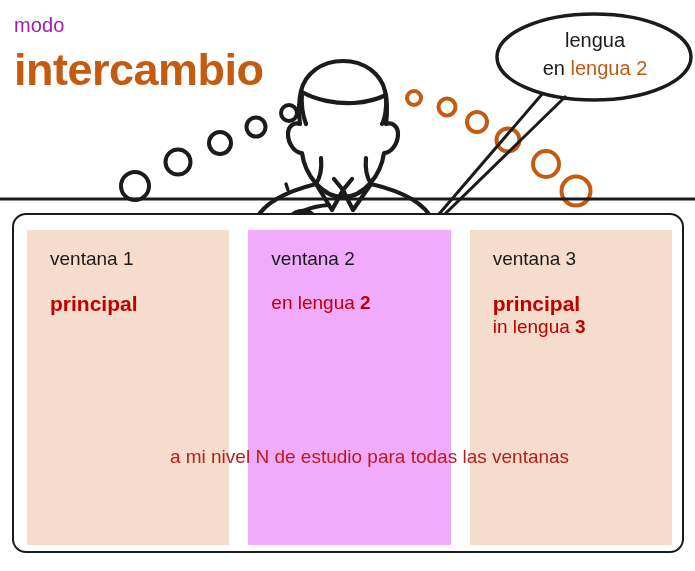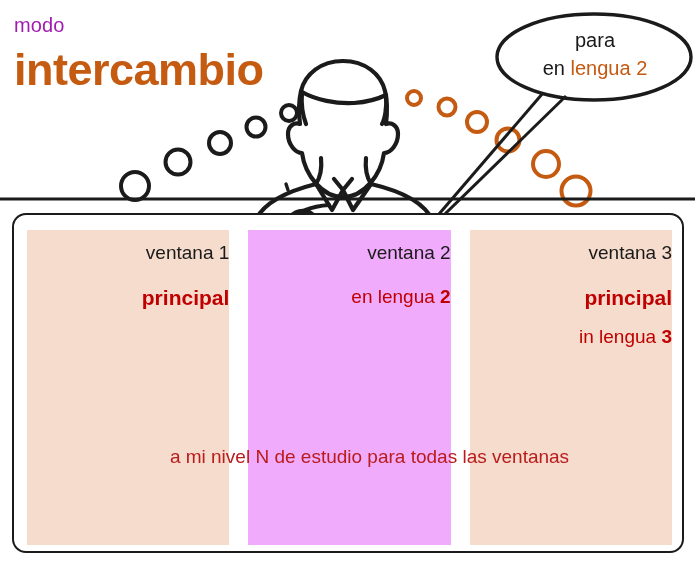--- a/index.html
+++ b/index.html
@@ -89,34 +89,34 @@
     flex: 1 1 0;
     position: relative;
   }
   .col.warm  { background: #F5DCCD; }
   .col.cool  { background: #f0abfc; }
 
   .col-inner {
     position: absolute;
     left: 0;
     right: 0;
-    top: 12px;
-    text-align: right;
+    top: 18px;
+    text-align: left;
+    padding-left: 23px;
   }
   .col-window {
     font-size: 19px;
     color: #1a1a1a;
     margin-bottom: 22px;
     white-space: nowrap;
   }
   .col-role {
     font-size: 21px;
     font-weight: bold;
     color: #C00000;
-    margin-bottom: 16px;
     white-space: nowrap;
   }
   .col-lang {
     font-size: 19px;
     color: #C00000;
     white-space: nowrap;
   }
   .col-lang b { font-weight: bold; }
 
   
@@ -193,21 +193,21 @@
     </g>
     <g fill="none" stroke="#1b1b1b" stroke-width="3">
       <path d="M543 93 L409 249"></path>
       <path d="M566 96 L409 249"></path>
     </g>
 
     <line x1="0" y1="199" x2="695" y2="199" stroke="#1b1b1b" stroke-width="3"></line>
   </svg>
 
   <div class="bubble-text">
-    <div>para</div>
+    <div>lengua</div>
     <div><span>en </span><span class="accent">lengua 2</span></div>
   </div>
 
   <div class="panel"></div>
 
   <div class="columns">
 
     <div class="col warm">
       <div class="col-inner">
         <div class="col-window">ventana 1</div>

